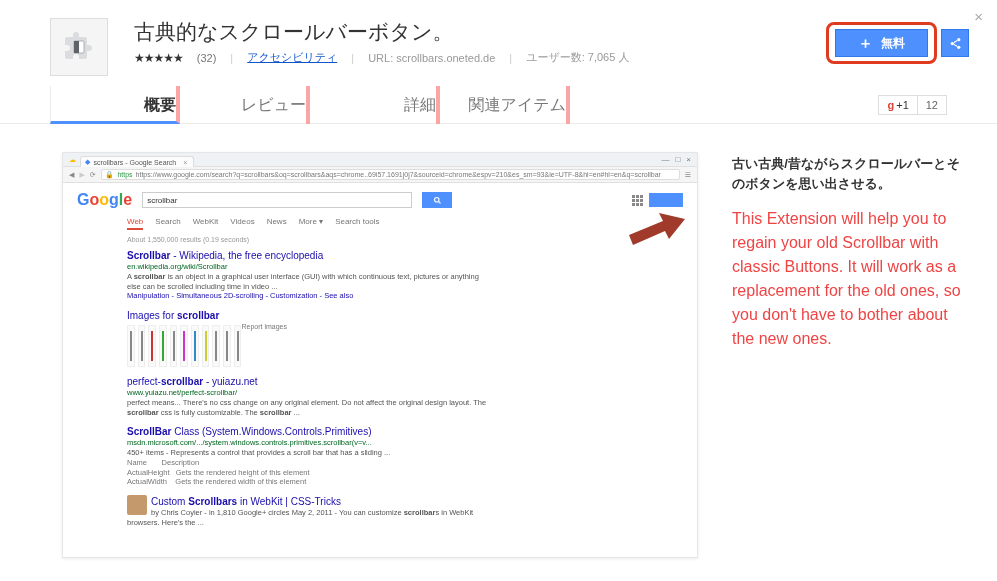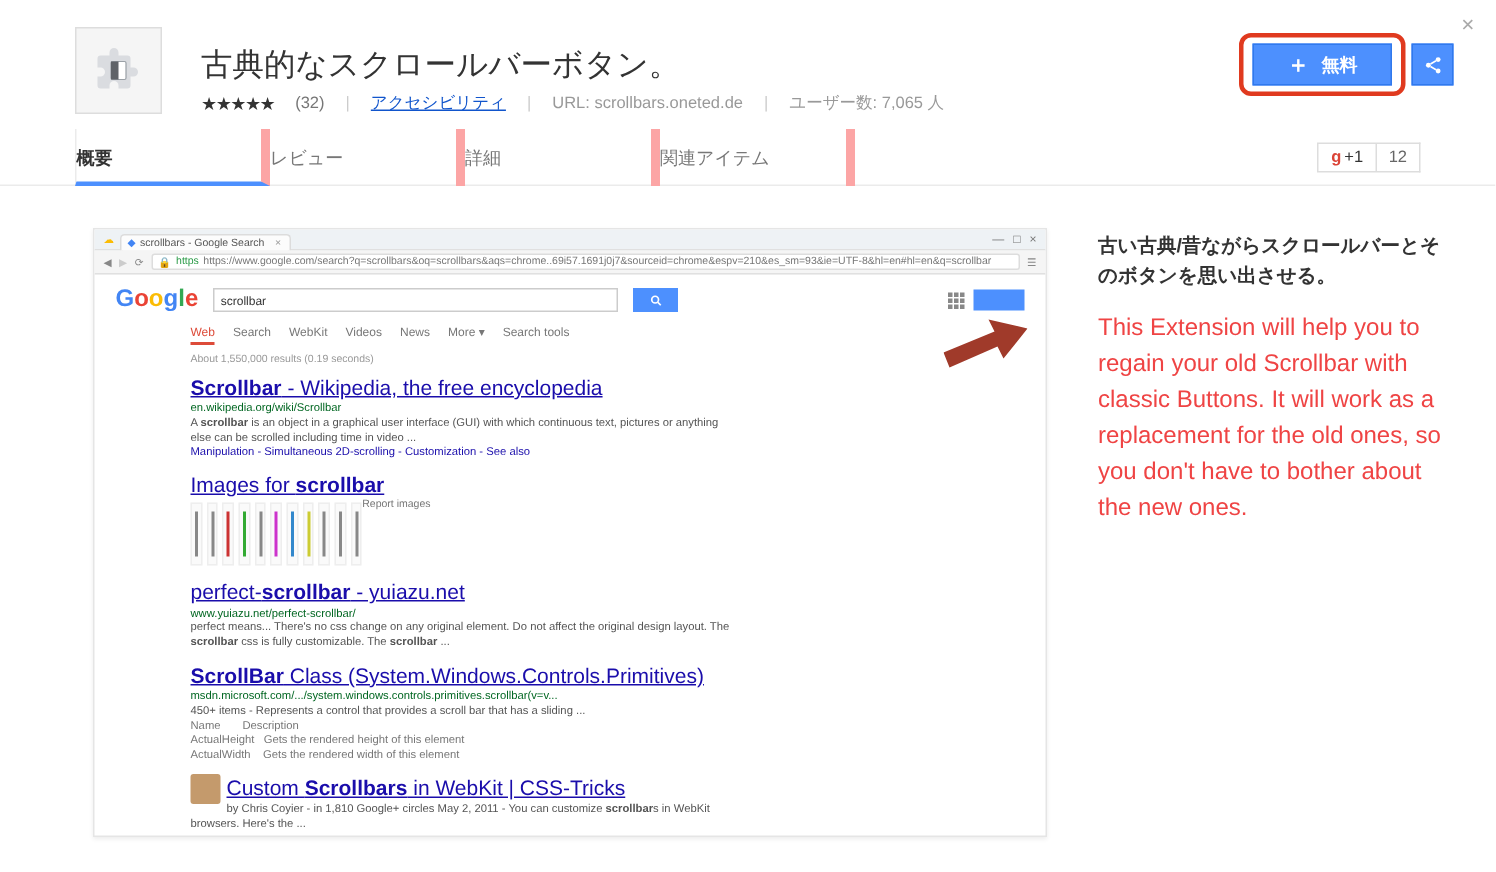--- a/index.html
+++ b/index.html
@@ -1,36 +1,36 @@
 <!DOCTYPE html>
 <html><head>
 <meta charset="utf-8">
 <style>
 *{box-sizing:border-box;margin:0;padding:0}
 body{font-family:Arial,"Hiragino Sans","Meiryo",sans-serif;background:#fff;width:997px;height:581px;overflow:hidden;font-size:13px;color:#333}
-.header{display:flex;align-items:flex-end;padding:18px 26px 10px 50px;position:relative}
+.header{display:flex;align-items:flex-start;padding:18px 26px 10px 50px;position:relative}
 .ext-icon{width:58px;height:58px;background:#f5f5f5;border:1px solid #ddd;display:flex;align-items:center;justify-content:center;margin-right:26px;flex:none}
 .puzzle{width:34px;height:34px;position:relative}
 .puzzle svg{width:34px;height:34px}
 .title-block{flex:1}
 .title{font-size:21px;color:#333;font-weight:normal;margin-bottom:4px}
 .meta-row{display:flex;align-items:center;gap:14px;font-size:11px;color:#777}
 .stars{color:#333;letter-spacing:-1px;font-size:12px}
 .reviews{color:#777}
 .meta-sep{color:#ccc}
 .link{color:#1155cc;text-decoration:underline;cursor:pointer}
 .url-lbl{color:#999}
 .header-actions{display:flex;align-items:flex-start;gap:0;position:absolute;right:28px;top:22px}
 .install-wrap{border:3px solid #e03a1f;border-radius:8px;padding:4px 6px;margin-right:4px}
 .install-btn{background:#4d90fe;border:1px solid #3079ed;color:#fff;height:28px;padding:0 22px;font-size:12px;font-weight:bold;display:flex;align-items:center;gap:8px;cursor:pointer}
 .install-btn .plus{font-size:15px;font-weight:bold}
 .share-btn{background:#4d90fe;border:1px solid #3079ed;color:#fff;width:28px;height:28px;display:flex;align-items:center;justify-content:center;cursor:pointer;margin-top:7px}
 .close-x{position:absolute;right:14px;top:8px;color:#aaa;font-size:15px;cursor:pointer}
 .tabs-row{display:flex;align-items:center;border-bottom:1px solid #ebebeb;padding:0 50px;height:38px}
-.tab{flex:0 0 130px;text-align:left;font-size:12px;color:#777;height:38px;line-height:38px;cursor:pointer;border-right:6px solid #fca5a5}
+.tab{flex:0 0 130px;text-align:right;font-size:16px;color:#777;height:38px;line-height:38px;cursor:pointer;border-right:4px solid #fca5a5}
 .tab:first-child{border-left:1px solid #ebebeb}
 .tab.active{color:#333;border-bottom:3px solid #4d90fe;font-weight:bold}
 .g-plus-wrap{margin-left:auto;display:flex;align-items:center;gap:0}
 .g-plus{border:1px solid #ddd;padding:3px 8px;font-size:11px;display:flex;align-items:center;gap:2px;cursor:pointer;background:#fff}
 .g-plus .g{color:#db4437;font-weight:bold}
 .g-count{border:1px solid #ddd;border-left:none;padding:3px 8px;font-size:11px;color:#666;background:#fff}
 .content{display:flex;padding:28px 28px 0 62px;gap:34px}
 .screenshot-pane{flex:none;width:636px;height:406px;border:1px solid #e5e5e5;box-shadow:0 1px 3px rgba(0,0,0,.08);background:#fff;position:relative;overflow:hidden}
 .browser-bar{height:14px;background:#eef2f5;border-bottom:1px solid #e0e0e0;display:flex;align-items:center;padding:0 6px;gap:4px;font-size:7px;color:#555}
 .min-tab{background:#fcfcfc;border:1px solid #dcdcdc;border-bottom:none;height:11px;padding:1px 6px 0 4px;border-radius:3px 3px 0 0;display:flex;align-items:center;gap:3px;margin-top:3px}
@@ -49,21 +49,21 @@
 .apps-grid{width:11px;height:11px;display:grid;grid-template-columns:repeat(3,1fr);grid-template-rows:repeat(3,1fr);gap:1px}
 .apps-grid i{background:#888;display:block}
 .signin-chip{background:#4d90fe;width:34px;height:14px;position:relative}
 .red-arrow{position:absolute;right:12px;top:28px;width:56px;height:36px}
 .red-arrow svg{width:56px;height:36px}
 .goog-nav{display:flex;gap:12px;font-size:8px;color:#777;margin:8px 0 0 50px}
 .goog-nav .active{color:#dd4b39;border-bottom:2px solid #dd4b39;padding-bottom:2px}
 .goog-stats{font-size:7px;color:#999;margin:6px 0 6px 50px}
 .results{margin-left:50px;font-size:8px;line-height:1.3}
 .result{margin-bottom:8px;max-width:360px}
-.r-title{color:#1a0dab;text-decoration:underline;font-size:14px}
+.r-title{color:#1a0dab;font-size:10px}
 .r-title b{font-weight:bold}
 .r-url{color:#006621;font-size:7.5px}
 .r-desc{color:#545454;font-size:7.5px}
 .r-desc b{font-weight:bold}
 .r-links{color:#1a0dab;font-size:7.5px}
 .img-strip{display:flex;gap:3px;margin:3px 0 8px 0}
 .img-strip .bar{width:16px;height:42px;background:#fafafa;border:1px solid #eee;display:flex;align-items:center;justify-content:center}
 .img-strip .bar i{width:2px;height:30px;display:block}
 .thumb{width:20px;height:20px;background:#c49a6c;float:left;margin-right:4px;border-radius:2px}
 .desc-pane{flex:1;padding-top:2px;font-size:12px;color:#333;line-height:1.5}

